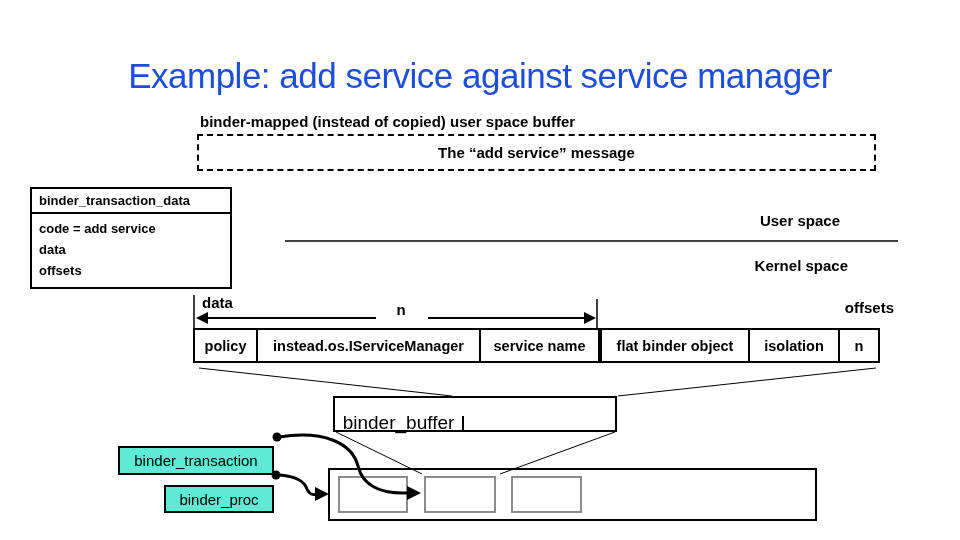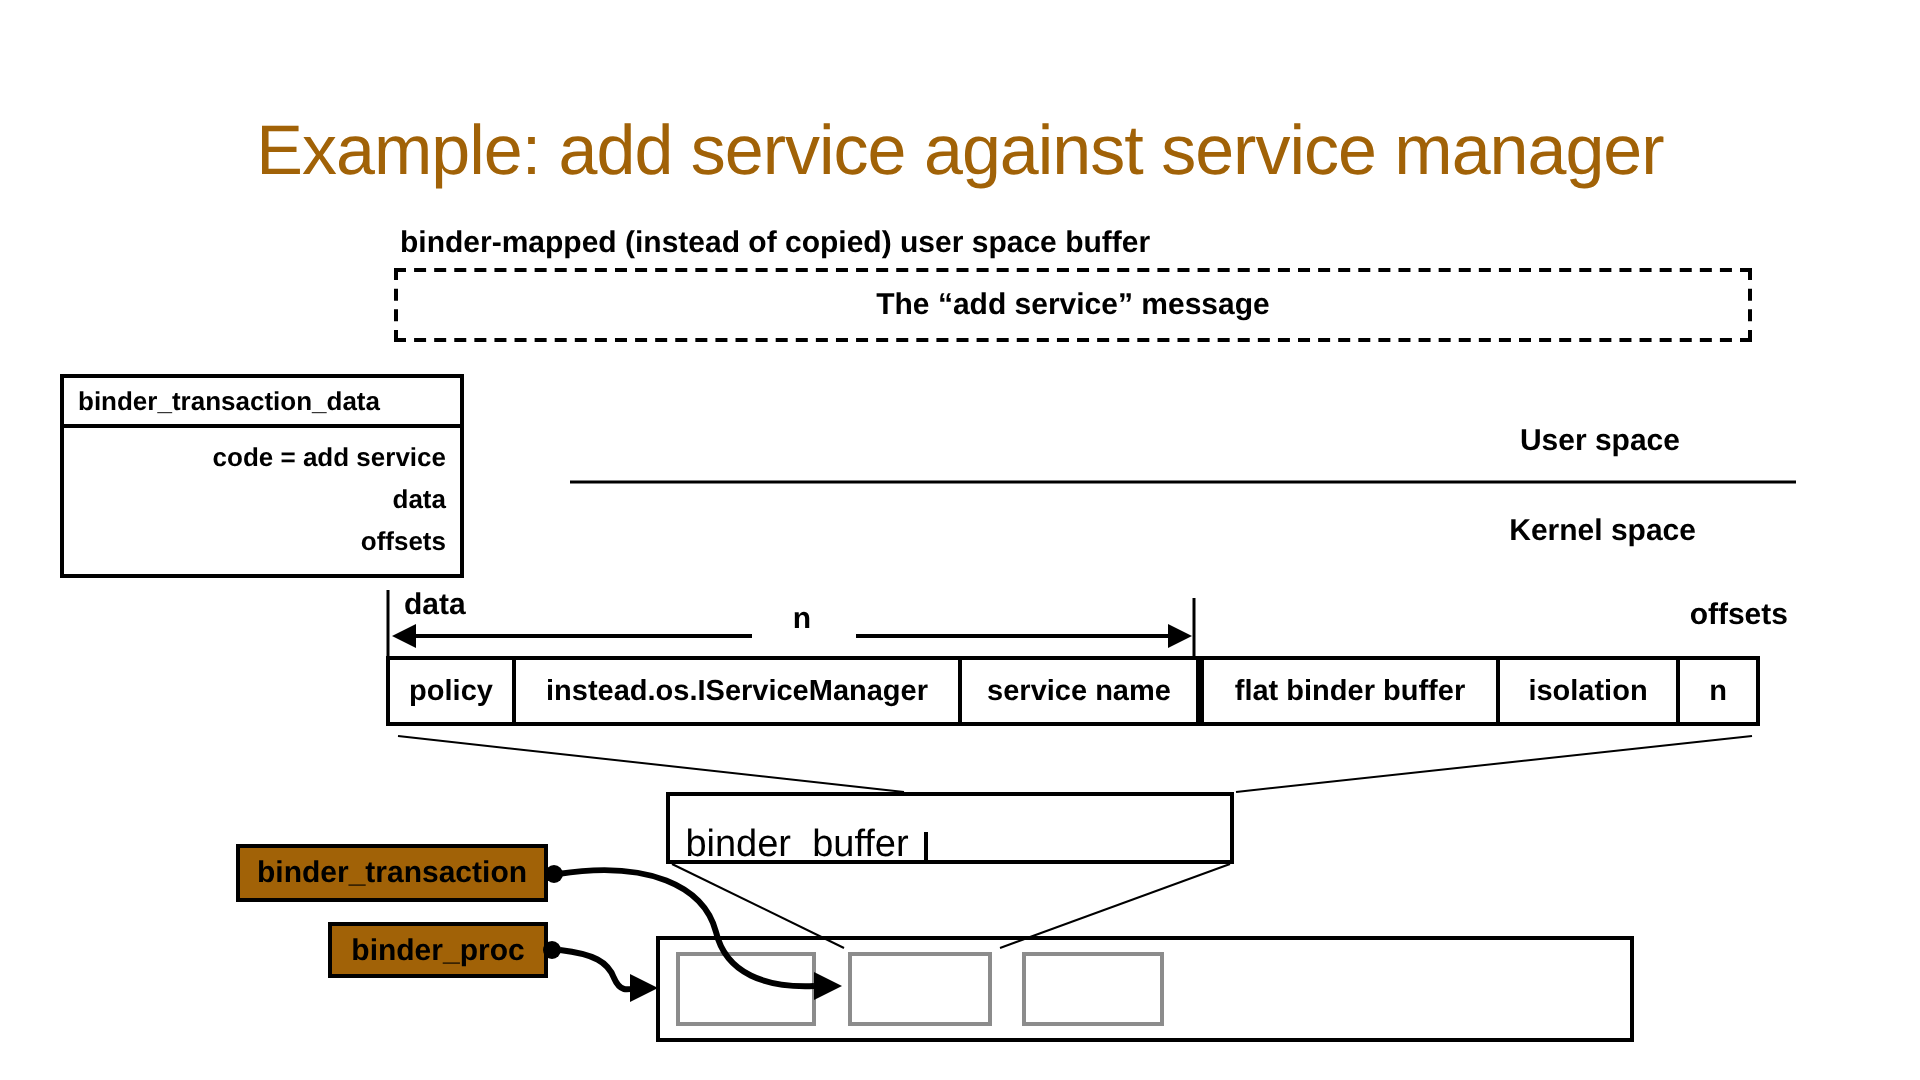--- a/index.html
+++ b/index.html
@@ -6,36 +6,36 @@
   body{
     width:960px;height:540px;position:relative;overflow:hidden;
     background:#ffffff;
     font-family:"Liberation Sans","DejaVu Sans",sans-serif;
     color:#000;
   }
   .abs{position:absolute;}
   .lbl{font-weight:700;font-size:15px;white-space:nowrap;}
   .slide-title{
     left:0;right:0;top:56px;text-align:center;
-    font-size:35px;font-weight:400;letter-spacing:-0.5px;color:#a16207;
+    font-size:35px;font-weight:400;letter-spacing:-0.5px;color:#1d4ed8;
     white-space:nowrap;
   }
   .buffer-note{left:200px;top:113px;font-size:15px;font-weight:700;}
   .dashed-box{
     left:197px;top:134px;width:675px;height:33px;
     border:2px dashed #000;
     display:flex;align-items:center;justify-content:center;
     font-size:15px;font-weight:700;
   }
   .btd-box{
     left:30px;top:187px;width:198px;border:2px solid #000;background:#fff;
     font-size:13px;font-weight:700;
   }
   .btd-title{padding:4px 7px 4px;border-bottom:2px solid #000;}
-  .btd-fields{padding:4px 7px 6px;text-align:right;}
+  .btd-fields{padding:4px 7px 6px;}
   .btd-fields div{line-height:21px;}
   .space-label{font-size:15px;font-weight:700;text-align:right;}
   .user-space{left:698px;top:212px;width:142px;}
   .kernel-space{left:698px;top:257px;width:150px;}
   .data-label{left:202px;top:294px;}
   .n-label{left:388px;top:301px;width:26px;text-align:center;}
   .offsets-label{left:828px;top:299px;width:66px;text-align:right;}
   .msg-row{left:193px;top:328px;display:flex;}
   .cell{
     height:31px;border:2px solid #000;background:#fff;
@@ -47,23 +47,23 @@
     left:333px;top:396px;width:280px;height:32px;
     border:2.5px solid #000;background:#fff;display:flex;
   }
   .buffer-cell{
     display:flex;align-items:center;justify-content:center;
     font-size:19px;font-weight:400;white-space:nowrap;margin-top:18px;
   }
   .buffer-cell.first{width:127px;border-right:2.5px solid #000;}
   .buffer-cell.second{flex:1;}
   .struct-box{
-    border:2.5px solid #000;background:#a16207;
+    border:2.5px solid #000;background:#5eead4;
     display:flex;align-items:center;justify-content:center;
-    font-size:15px;font-weight:700;white-space:nowrap;
+    font-size:15px;font-weight:400;white-space:nowrap;margin-top:24px;
   }
   .bt-box{left:118px;top:422px;width:152px;height:25px;}
   .bp-box{left:164px;top:461px;width:106px;height:24px;}
   .big-box{left:328px;top:468px;width:485px;height:49px;border:2.5px solid #000;background:#fff;}
   .gray-box{top:476px;height:33px;border:2.5px solid #8c8c8c;background:#fff;}
   .gb1{left:338px;width:66px;}
   .gb2{left:424px;width:68px;}
   .gb3{left:511px;width:67px;}
   svg.overlay{position:absolute;left:0;top:0;pointer-events:none;}
 </style>
@@ -90,21 +90,21 @@
 <div class="abs space-label kernel-space">Kernel space</div>
 
 <div class="abs lbl data-label">data</div>
 <div class="abs lbl n-label">n</div>
 <div class="abs lbl offsets-label">offsets</div>
 
 <div class="abs msg-row">
   <div class="cell" style="width:61px">policy</div>
   <div class="cell collapse" style="width:221px">instead.os.IServiceManager</div>
   <div class="cell collapse" style="width:117px">service name</div>
-  <div class="cell" style="width:146px">flat binder buffer</div>
+  <div class="cell" style="width:146px">flat binder object</div>
   <div class="cell collapse" style="width:88px">isolation</div>
   <div class="cell collapse" style="width:38px">n</div>
 </div>
 
 <div class="abs buffer-box">
   <div class="buffer-cell first">binder_buffer</div>
 </div>
 
 <div class="abs struct-box bt-box">binder_transaction</div>
 <div class="abs struct-box bp-box">binder_proc</div>

